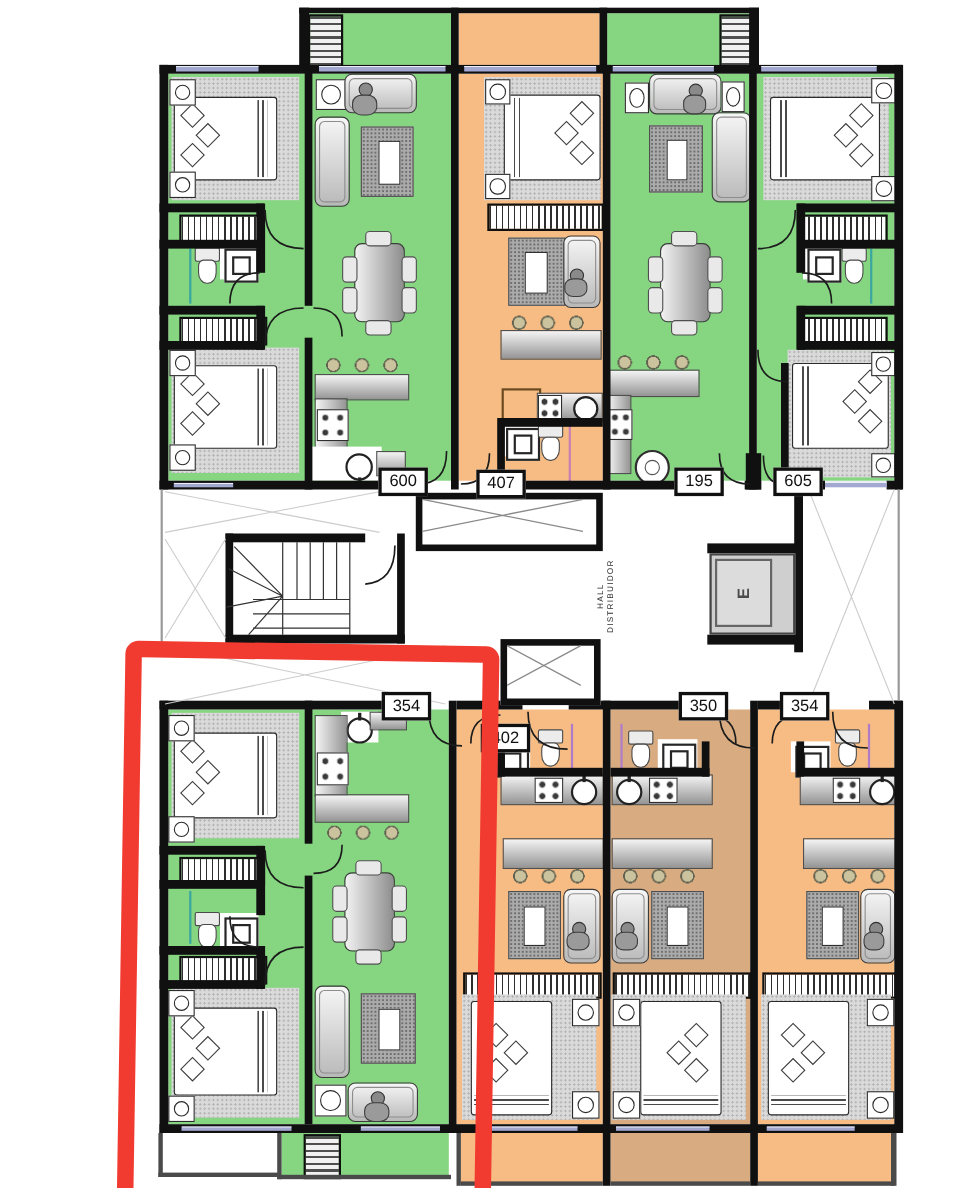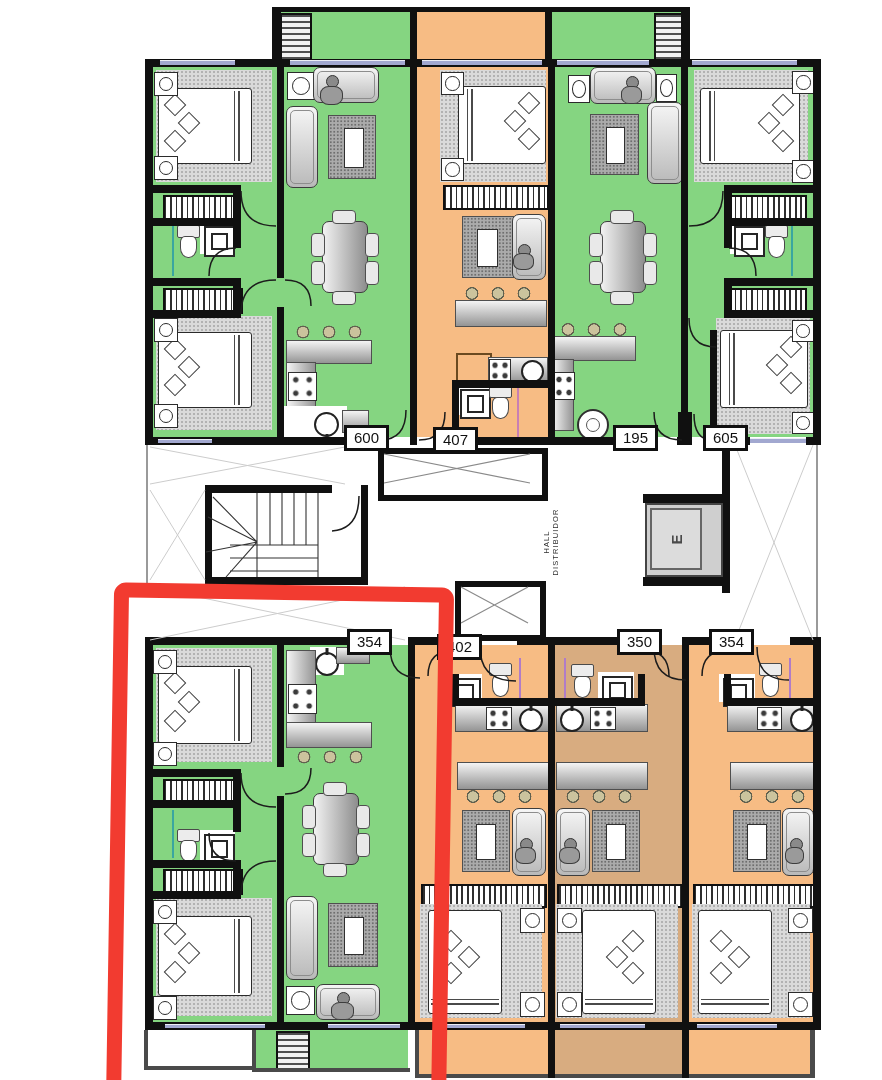--- a/index.html
+++ b/index.html
@@ -471,19 +471,19 @@
       <path d="M642 650 Q669 650 669 676"></path>
       <path d="M729 650 Q702 650 702 676"></path>
     </g>
   </svg>
 
   <div class="lbl" style="left:344px;top:425px">600</div>
   <div class="lbl" style="left:433px;top:427px">407</div>
   <div class="lbl" style="left:613px;top:425px">195</div>
   <div class="lbl" style="left:703px;top:425px">605</div>
   <div class="lbl" style="left:347px;top:629px">354</div>
-  <div class="lbl" style="left:437px;top:634px">402</div>
+  <div class="lbl" style="left:437px;top:658px">402</div>
   <div class="lbl" style="left:617px;top:629px">350</div>
   <div class="lbl" style="left:709px;top:629px">354</div>
 
   <div class="red" style="left:110px;top:585px;width:310px;height:498px"></div>
 
 </div>
 
 </body></html>

